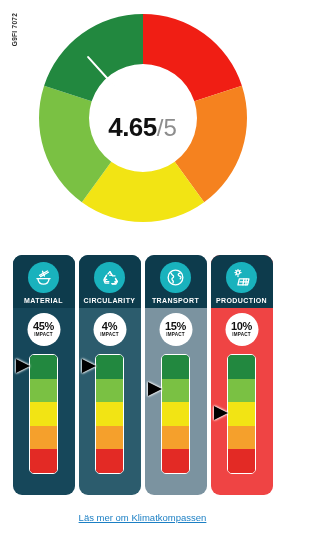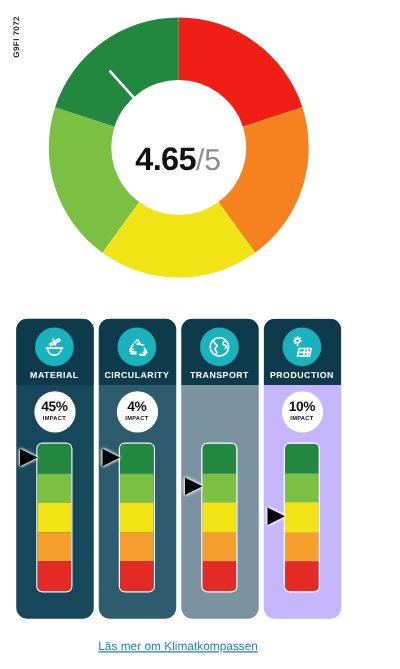--- a/index.html
+++ b/index.html
@@ -180,34 +180,38 @@
           <svg width="21" height="21" viewBox="0 0 24 24">
       <g stroke="#ffffff" fill="none" stroke-width="1.5" stroke-linecap="round" stroke-linejoin="round">
         <circle cx="12" cy="12" r="8.4"></circle>
         <path d="M6.4 6.6c1.6.9 1.2 2.6 2.6 3.1 1.3.5 1 2.2-.2 2.8-1.3.6-1 2.4.1 3.1.9.6.7 1.9.1 2.7"></path>
         <path d="M17.4 6.9c-1.5.3-2.6 1.2-2.2 2.4.4 1.2 2 .8 2.7 1.7.6.8.4 2-.6 2.5"></path>
       </g>
     </svg>
         </div>
         <div class="panel-title">TRANSPORT</div>
       </div>
+      <div class="impact-badge">
+        <div class="impact-pct">15%</div>
+        <div class="impact-lbl">IMPACT</div>
+      </div>
       <div class="panel-body">
         <div class="gauge-holder">
           <div class="gauge">
             <div class="band" style="background: rgb(34, 136, 63);"></div>
             <div class="band" style="background: rgb(122, 193, 67);"></div>
             <div class="band" style="background: rgb(242, 228, 20);"></div>
             <div class="band" style="background: rgb(245, 160, 44);"></div>
             <div class="band" style="background: rgb(227, 42, 37);"></div>
           </div>
           <div class="pointer" style="top: 28.4px; left: 3px;"></div>
         </div>
       </div>
     </div>
-    <div class="panel" style="background: #c4b5fd;">
+    <div class="panel" style="background: #ef4444;">
       <div class="panel-head" style="background: rgb(13, 59, 76);">
         <div class="icon-circle" style="background: rgb(25, 178, 189);">
           <svg width="21" height="21" viewBox="0 0 24 24">
       <g stroke="#ffffff" fill="none" stroke-width="1.5" stroke-linecap="round" stroke-linejoin="round">
         <path d="M9.5 13.5h11l-1.6 7h-11z"></path>
         <path d="M10.3 17h9.7"></path>
         <path d="M14.8 13.6 13.6 20.5"></path>
         <path d="M17.4 13.6 17 20.5"></path>
         <circle cx="8" cy="6.4" r="2"></circle>
         <path d="M8 2.9v1M8 9.9v1M4.5 6.4h1M10.5 6.4h1M5.5 3.9l.7.7M10.5 3.9l-.7.7M5.5 8.9l.7-.7"></path>

